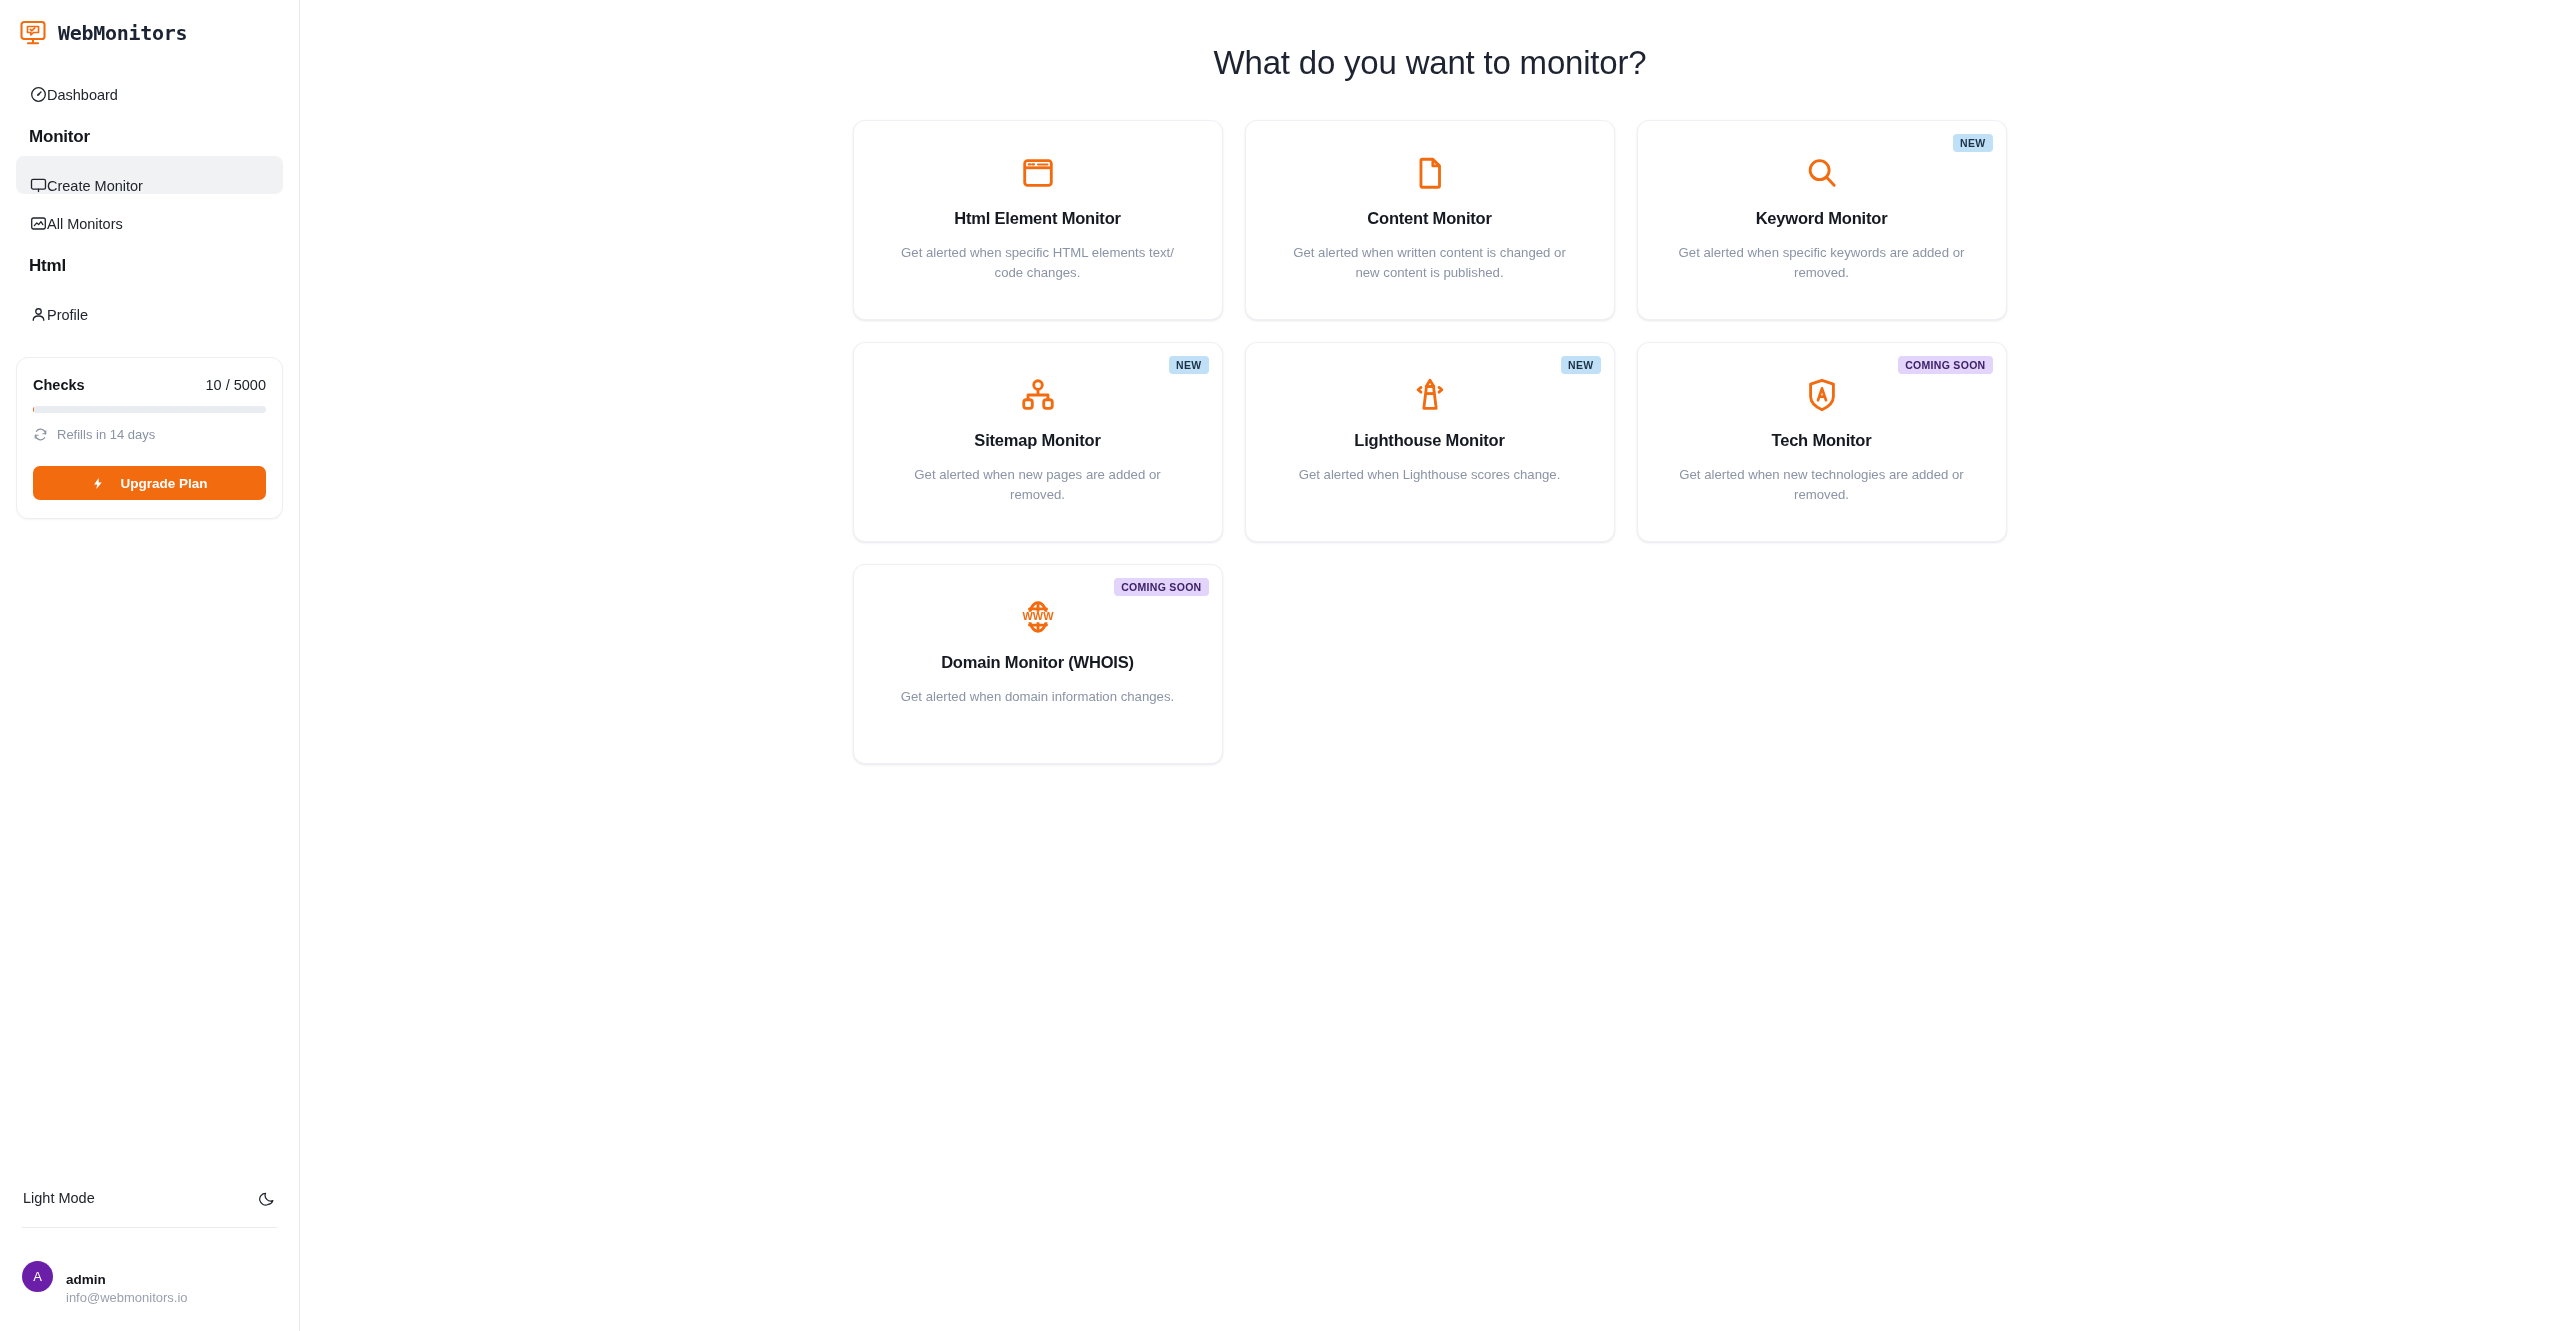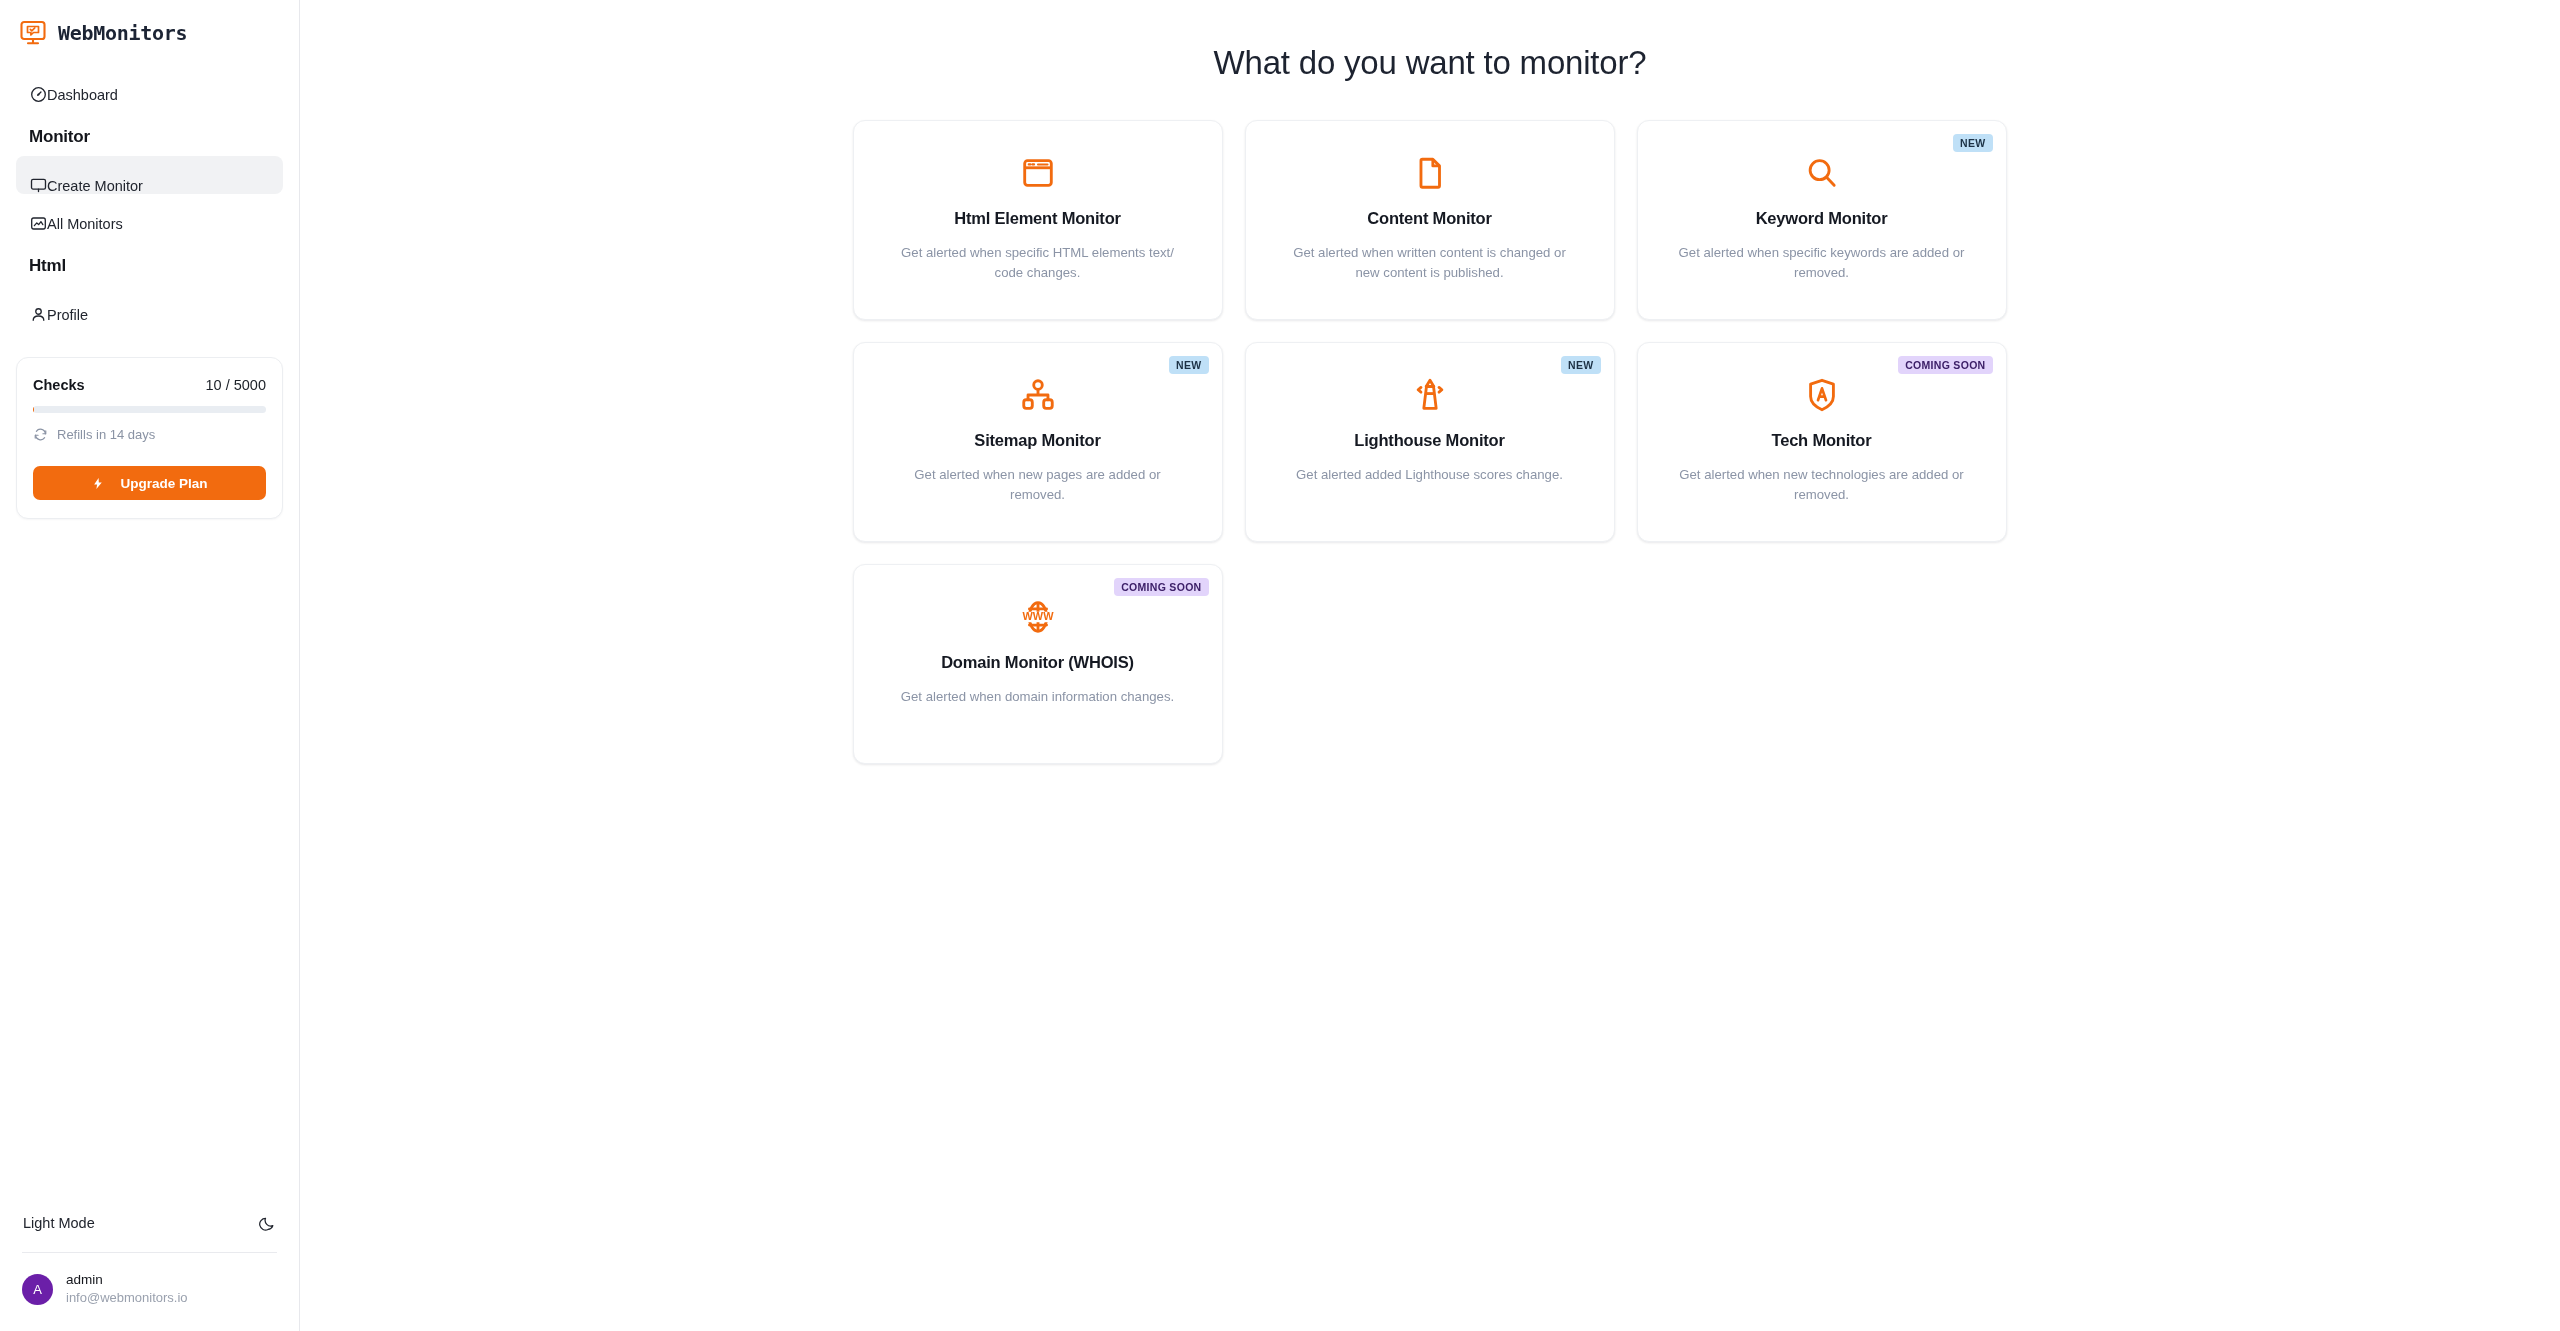--- a/index.html
+++ b/index.html
@@ -84,21 +84,21 @@
   }
   .mode-label { font-size: 14.5px; color: #20242d; }
   .divider { height: 1px; background: #e9eaee; margin: 8px 6px 0 6px; }
   .user-row { display: flex; align-items: center; gap: 13px; padding: 18px 6px 10px 6px; cursor: pointer; }
   .avatar {
     width: 31px; height: 31px; border-radius: 50%;
     background: #6b1fa8; color: #fff;
     display: flex; align-items: center; justify-content: center;
     font-size: 13px; flex: 0 0 31px;
   }
-  .user-name { font-size: 13.5px; font-weight: 400; color: #14161c; line-height: 1.35; }
+  .user-name { font-size: 13.5px; font-weight: 700; color: #14161c; line-height: 1.35; margin-top: 25px; }
   .user-mail { font-size: 13px; color: #9aa1ae; line-height: 1.35; }
 
   
   .main { flex: 1 1 auto; height: 1331px; position: relative; overflow: hidden; }
   .page-title {
     text-align: center;
     font-size: 33px; font-weight: 400; color: #1d2330;
     margin-top: 44px; letter-spacing: -0.2px;
   }
   .grid {
@@ -313,21 +313,21 @@
         <span class="badge new">NEW</span>
         <div class="card-icon">
           <svg width="38" height="38" viewBox="0 0 40 40" fill="none">
             <path d="M20 4.5l4 6.5h-8l4-6.5z" stroke="#f26b0f" stroke-width="3" stroke-linejoin="round"></path>
             <path d="M16.3 11h7.4l2.8 23h-13l2.8-23z" stroke="#f26b0f" stroke-width="3" stroke-linejoin="round"></path>
             <path d="M16 18.5h8" stroke="#f26b0f" stroke-width="3"></path>
             <path d="M10.5 12l-3 2.5 3 2.5M29.5 12l3 2.5-3 2.5" stroke="#f26b0f" stroke-width="3" stroke-linecap="round" stroke-linejoin="round"></path>
           </svg>
         </div>
         <div class="card-title">Lighthouse Monitor</div>
-        <div class="card-desc">Get alerted added Lighthouse scores change.</div>
+        <div class="card-desc">Get alerted when Lighthouse scores change.</div>
       </div>
 
       <div class="card">
         <span class="badge soon">COMING SOON</span>
         <div class="card-icon">
           <svg width="38" height="38" viewBox="0 0 40 40" fill="none">
             <path d="M20 4.5l12 4v13c0 6-5.2 10.8-12 14-6.8-3.2-12-8-12-14v-13l12-4z" stroke="#f26b0f" stroke-width="3" stroke-linejoin="round"></path>
             <path d="M15.8 25.5L20 13l4.2 12.5M17.3 21.7h5.4" stroke="#f26b0f" stroke-width="2.8" stroke-linecap="round" stroke-linejoin="round"></path>
           </svg>
         </div>

